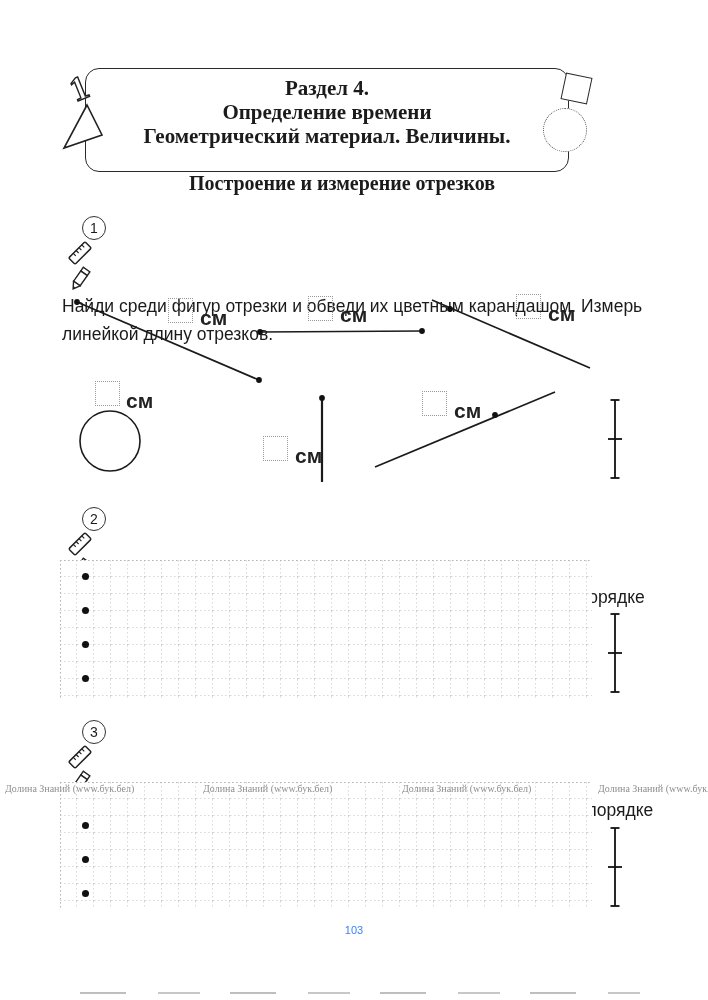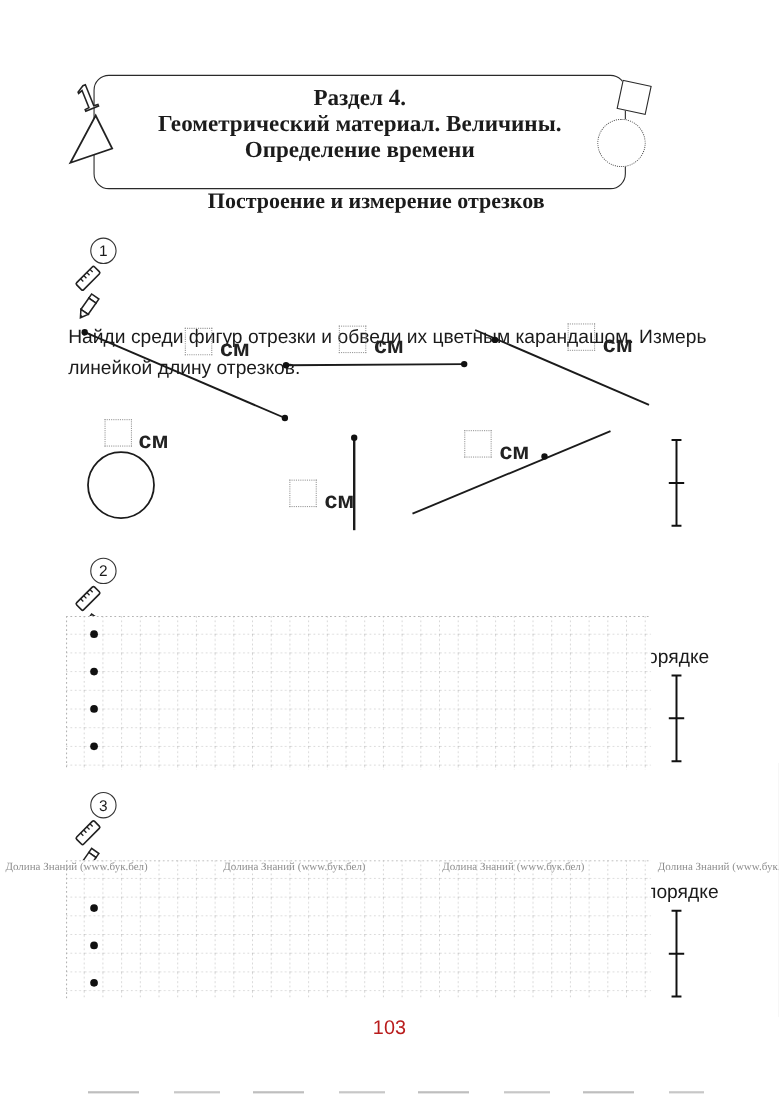--- a/index.html
+++ b/index.html
@@ -52,38 +52,38 @@
   .unit-label{font-size:21px; font-weight:600; color:#222;}
 
   
   .grid-area{background:#fff;}
   .start-dot{width:7px; height:7px; border-radius:50%; background:#111;}
 
   .watermark{
     font-family:"Liberation Serif", serif; font-size:10px; color:#8e8e8e; white-space:nowrap;
   }
   .page-number{
-    left:0; top:924px; width:708px; text-align:center; font-size:18px; color:#b91c1c;
+    left:0; top:924px; width:708px; text-align:center; font-size:11px; color:#3b82f6;
   }
   .scan-artifact{
     left:80px; top:992px; width:560px; height:2px; opacity:.55;
     background:repeating-linear-gradient(to right,#8a8a8a 0 46px,transparent 46px 78px,#9a9a9a 78px 120px,transparent 120px 150px);
   }
   svg{display:block;}
   .line-svg{pointer-events:none;}
 </style>
 </head>
 <body>
 
 <div class="page">
 
   <div class="abs header-box">
     <div>Раздел 4.</div>
+    <div>Определение времени</div>
     <div>Геометрический материал. Величины.</div>
-    <div>Определение времени</div>
   </div>
 
   <svg class="abs deco" style="left:60px;top:66px;" width="36" height="42" viewBox="0 0 36 42">
     <g transform="rotate(-22 18 21)">
       <text x="10" y="34" font-family="Liberation Serif, serif" font-size="34" font-weight="bold" fill="#ffffff" stroke="#222" stroke-width="1.4">1</text>
     </g>
   </svg>
   <svg class="abs deco" style="left:61px;top:102px;" width="44" height="50" viewBox="0 0 44 50">
     <polygon points="26,3 3,46 41,33" fill="#ffffff" stroke="#222" stroke-width="1.6"></polygon>
   </svg>

